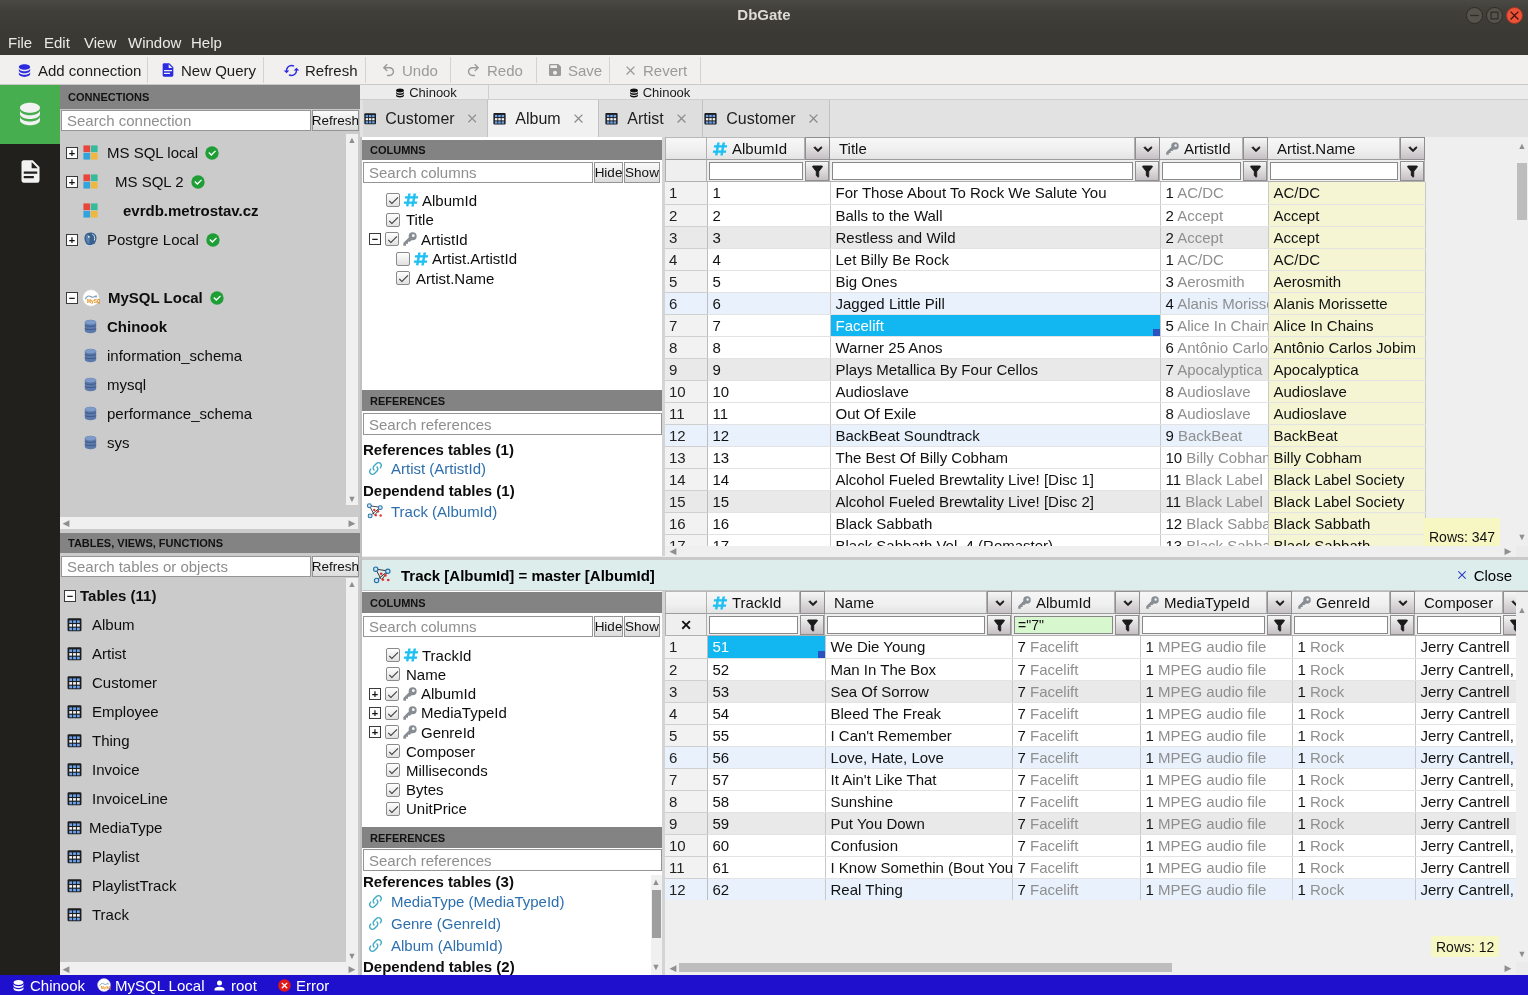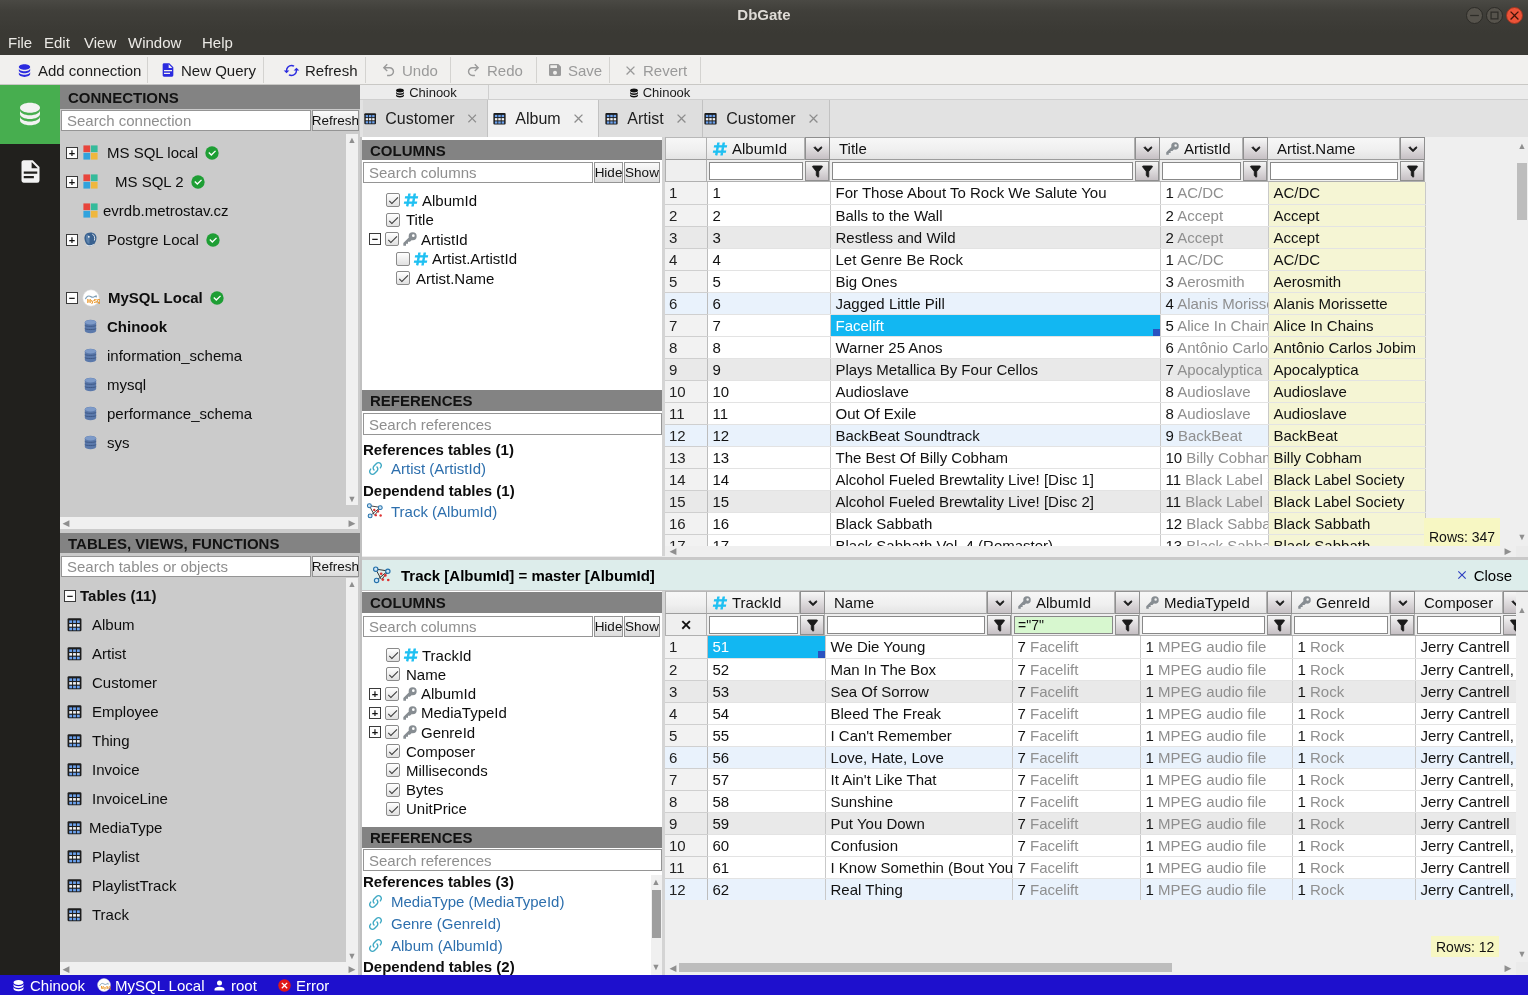--- a/index.html
+++ b/index.html
@@ -13,21 +13,21 @@
 .winbtn svg{position:absolute;left:0px;top:0px}
 #menu span{position:absolute;top:34px;color:#eceae6;font-size:15px}
 #toolbar{left:0;top:55px;width:1528px;height:30px;background:#f1f0ee;border-bottom:1px solid #c9c8c5}
 .tbtn{top:55px;height:30px;display:flex;align-items:center;font-size:15px;color:#1c1c1c}
 .tbtn svg{margin-right:5px}
 .tbtn.dis{color:#9a9a9a}
 .tsep{top:57px;height:26px;width:1px;background:#d4d3d0}
 #rail{left:0;top:85px;width:60px;height:890px;background:#21201d}
 #lpanel{left:60px;top:85px;width:300px;height:890px;background:#cbcbcb}
 #railgreen{left:0;top:85px;width:60px;height:59px;background:#47ae4f}
-.ph{background:#838383;color:#121212;font-weight:bold;font-size:15px;display:flex;align-items:center;padding-left:8px}
+.ph{background:#838383;color:#121212;font-weight:bold;font-size:11px;display:flex;align-items:center;padding-left:8px}
 .sinput{background:#fff;border:1px solid #959595;color:#8e8e8e;font-size:15px;display:flex;align-items:center;padding-left:5px;white-space:nowrap;overflow:hidden}
 .pbtn{background:linear-gradient(#fafafa,#dcdcdc);border:1px solid #949494;font-size:13.5px;color:#111;display:flex;align-items:center;justify-content:center;overflow:hidden}
 .trow{height:29px;display:flex;align-items:center;font-size:15px;color:#0d0d0d;white-space:nowrap}
 .exp{width:12px;height:12px;border:1px solid #3a3a3a;background:#fdfdfd;font-size:11px;line-height:10px;text-align:center;color:#111;flex:none;font-weight:bold}
 .vsb{background:#f0f0f0}
 .hsb{background:#f0f0f0}
 .sbarrow{color:#8f8f8f;font-size:9px;position:absolute;width:12px;text-align:center;line-height:12px}
 .thumb{position:absolute;background:#9e9e9e}
 .gsb{background:#efefef}
 .gthumb{position:absolute;background:#bdbdbd}
@@ -83,21 +83,21 @@
 <div class="winbtn abs" style="left:1506px;background:#ec5338;border-color:#9f3520">
       <svg width="15" height="15" viewBox="0 0 24 24">
         <path fill="#441408" d="M19,6.41L17.59,5L12,10.59L6.41,5L5,6.41L10.59,12L5,17.59L6.41,19L12,13.41L17.59,19L19,17.59L13.41,12L19,6.41Z"></path>
       </svg>
     </div>
 <div id="menu">
       <span style="left:8px">File</span>
       <span style="left:44px">Edit</span>
       <span style="left:84px">View</span>
       <span style="left:128px">Window</span>
-      <span style="left:202px">Help</span>
+      <span style="left:191px">Help</span>
     </div>
 <div id="toolbar" class="abs"></div>
 <div class="tbtn abs" style="left:16px"><svg width="17" height="17" viewBox="0 0 24 24">
         <path fill="#2b2bdf" d="M12,3C7.58,3 4,4.79 4,7C4,9.21 7.58,11 12,11C16.42,11 20,9.21 20,7C20,4.79 16.42,3 12,3M4,9V12C4,14.21 7.58,16 12,16C16.42,16 20,14.21 20,12V9C20,11.21 16.42,13 12,13C7.58,13 4,11.21 4,9M4,14V17C4,19.21 7.58,21 12,21C16.42,21 20,19.21 20,17V14C20,16.21 16.42,18 12,18C7.58,18 4,16.21 4,14Z"></path>
       </svg>Add connection</div>
 <div class="tbtn abs" style="left:160px"><svg width="16" height="16" viewBox="0 0 24 24">
         <path fill="#2b2bdf" d="M13,9H18.5L13,3.5V9M6,2H14L20,8V20A2,2 0 0,1 18,22H6C4.89,22 4,21.1 4,20V4C4,2.89 4.89,2 6,2M15,18V16H6V18H15M18,14V12H6V14H18Z"></path>
       </svg>New Query</div>
 <div class="tbtn abs" style="left:283px"><svg width="17" height="17" viewBox="0 0 24 24">
         <path fill="#2b2bdf" d="M19,8L15,12H18A6,6 0 0,1 12,18C11,18 10.03,17.75 9.2,17.3L7.74,18.76C8.97,19.54 10.43,20 12,20A8,8 0 0,0 20,12H23M6,12A6,6 0 0,1 12,6C13,6 13.97,6.25 14.8,6.7L16.26,5.24C15.03,4.46 13.57,4 12,4A8,8 0 0,0 4,12H1L5,16L9,12"></path>
@@ -166,21 +166,21 @@
       </span>
     </div>
 <div class="trow abs" style="left:60px;top:196px;width:285px;padding-left:6px">
       <span style="width:16px;flex:none"></span>
       <svg width="17" height="17" viewBox="0 0 24 24">
         <rect x="2" y="2" width="9.5" height="9.5" fill="#e8453c"></rect>
         <rect x="12.5" y="2" width="9.5" height="9.5" fill="#35bb9b"></rect>
         <rect x="2" y="12.5" width="9.5" height="9.5" fill="#31a3dd"></rect>
         <rect x="12.5" y="12.5" width="9.5" height="9.5" fill="#efb73e"></rect>
       </svg>
-      <span style="margin-left:4px;font-weight:normal">evrdb.metrostav.cz</span>
+      <span style="margin-left:24px;font-weight:bold">evrdb.metrostav.cz</span>
     </div>
 <div class="trow abs" style="left:60px;top:225px;width:285px;padding-left:6px">
       <span class="exp" style="margin-right:4px">+</span>
       <svg width="17" height="17" viewBox="0 0 24 24">
 <path d="M12,2 C6,2 3,6 3.5,11 C3.8,14 5,17 7,19 C8.5,20.5 10,21.5 12,21.5 C13.5,21.5 15,21 16.5,19.5 C18.5,17.5 20.5,13.5 20.5,9.5 C20.5,5 17,2 12,2 Z" fill="#39618f"></path>
 <path d="M7,4.5 C5.5,6.5 5.2,11 6.5,14.5 C7.5,17 9,18.5 10.5,18 L10.8,8 Z" fill="#5d83ad"></path>
 <ellipse cx="9.6" cy="8" rx="1.2" ry="1.4" fill="#f4f6f9"></ellipse>
 <path d="M6.5,19.5 C9,21.5 14,21.5 16.5,19" stroke="#e8edf3" stroke-width="1.5" fill="none"></path>
 <path d="M14.5,4.5 C17.5,5.5 18.5,9.5 17.5,13.5" stroke="#e8edf3" stroke-width="1.3" fill="none"></path>
 </svg>
@@ -683,21 +683,21 @@
           <tr class="g">
             <td class="rh">3</td>
             <td>3</td>
             <td>Restless and Wild</td>
             <td>2 <span class="hint">Accept</span></td>
             <td class="y">Accept</td>
           </tr>
           <tr class="">
             <td class="rh">4</td>
             <td>4</td>
-            <td>Let Genre Be Rock</td>
+            <td>Let Billy Be Rock</td>
             <td>1 <span class="hint">AC/DC</span></td>
             <td class="y">AC/DC</td>
           </tr>
           <tr class="">
             <td class="rh">5</td>
             <td>5</td>
             <td>Big Ones</td>
             <td>3 <span class="hint">Aerosmith</span></td>
             <td class="y">Aerosmith</td>
           </tr>

